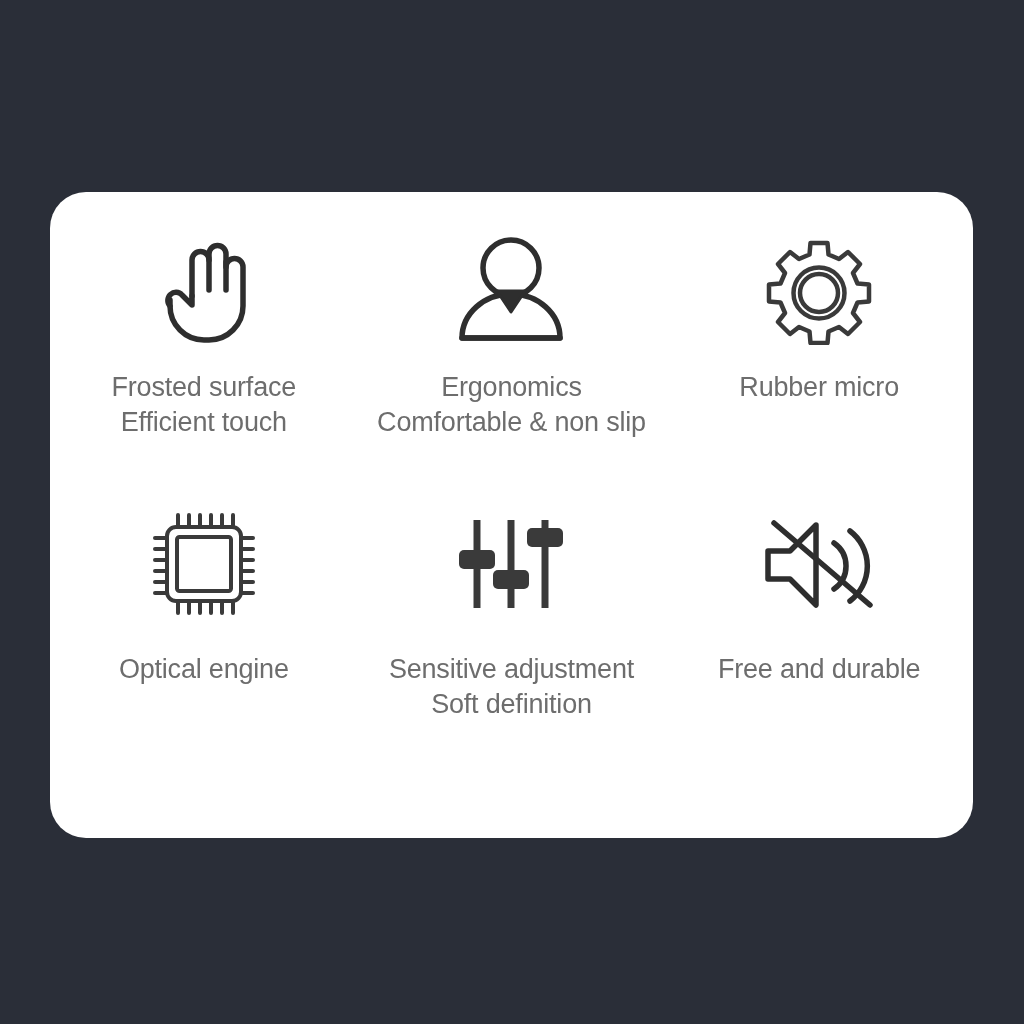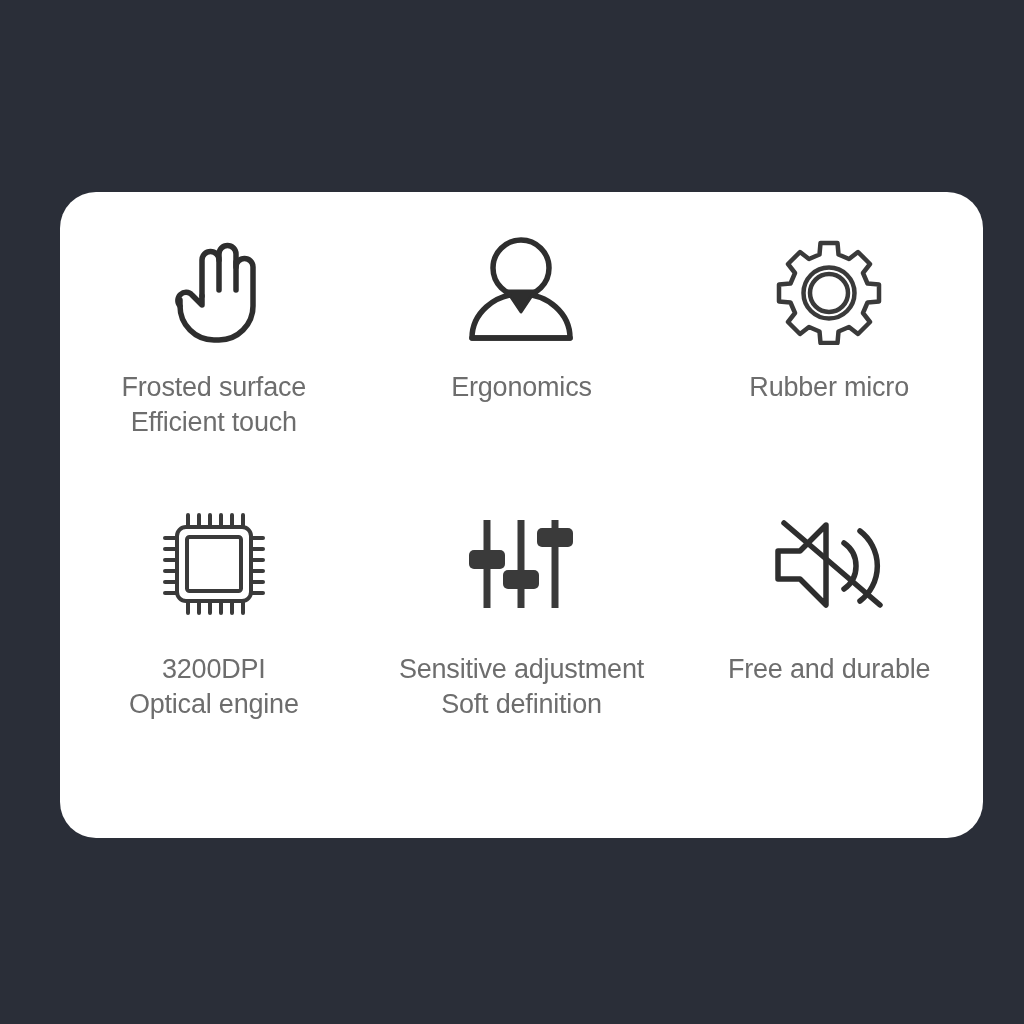--- a/index.html
+++ b/index.html
@@ -13,21 +13,21 @@
     font-family: "Liberation Sans", sans-serif;
     overflow: hidden;
   }
   #root {
     position: relative;
     width: 1024px;
     height: 1024px;
   }
   .feature-card {
     position: absolute;
-    left: 60px;
+    left: 50px;
     top: 192px;
     width: 923px;
     height: 646px;
     background: #ffffff;
     border-radius: 36px;
     box-sizing: border-box;
     overflow: visible;
   }
   .grid {
     position: absolute;
@@ -103,20 +103,21 @@
         <div class="icon-wrap">
           <svg width="118" height="112" viewBox="0 0 118 112" fill="none" stroke="#2e2e2e" stroke-width="5.5" stroke-linecap="round" stroke-linejoin="round">
             <circle cx="59" cy="34" r="28"></circle>
             <path d="M10 104 A49 44 0 0 1 108 104 Z" fill="none"></path>
             <path d="M10 104 L108 104"></path>
             <path d="M45 57 L59 78 L73 57 Z" fill="#2e2e2e" stroke="#2e2e2e" stroke-width="3"></path>
           </svg>
         </div>
         <div class="label-block">
           <span class="label-line">Ergonomics</span>
+          <span class="label-line">Comfortable &amp; non slip</span>
         </div>
       </div>
 
       <div class="cell cell-r1">
         <div class="icon-wrap">
           <svg width="110" height="110" viewBox="0 0 110 110" fill="none" stroke="#3a3a3a" stroke-width="4.5" stroke-linecap="round" stroke-linejoin="round">
             <path d="M46.5 8 L63.5 8 L64.5 19.5 L75 24 L84 17 L96 29 L89 38 L93.5 48.5 L105 49.5
                      L105 66.5 L93.5 67.5 L89 78 L96 87 L84 99 L75 92 L64.5 96.5 L63.5 108
                      L46.5 108 L45.5 96.5 L35 92 L26 99 L14 87 L21 78 L16.5 67.5 L5 66.5
                      L5 49.5 L16.5 48.5 L21 38 L14 29 L26 17 L35 24 L45.5 19.5 Z"></path>
@@ -156,21 +157,20 @@
               <line x1="91" y1="28" x2="103" y2="28"></line>
               <line x1="91" y1="39" x2="103" y2="39"></line>
               <line x1="91" y1="50" x2="103" y2="50"></line>
               <line x1="91" y1="61" x2="103" y2="61"></line>
               <line x1="91" y1="72" x2="103" y2="72"></line>
               <line x1="91" y1="83" x2="103" y2="83"></line>
             </g>
           </svg>
         </div>
         <div class="label-block">
-          <span class="label-line">3200DPI</span>
           <span class="label-line">Optical engine</span>
         </div>
       </div>
 
       <div class="cell cell-r2">
         <div class="icon-wrap">
           <svg width="112" height="100" viewBox="0 0 112 100" fill="none">
             <g stroke="#3a3a3a" stroke-width="7" stroke-linecap="butt">
               <line x1="22" y1="6" x2="22" y2="94"></line>
               <line x1="56" y1="6" x2="56" y2="94"></line>

